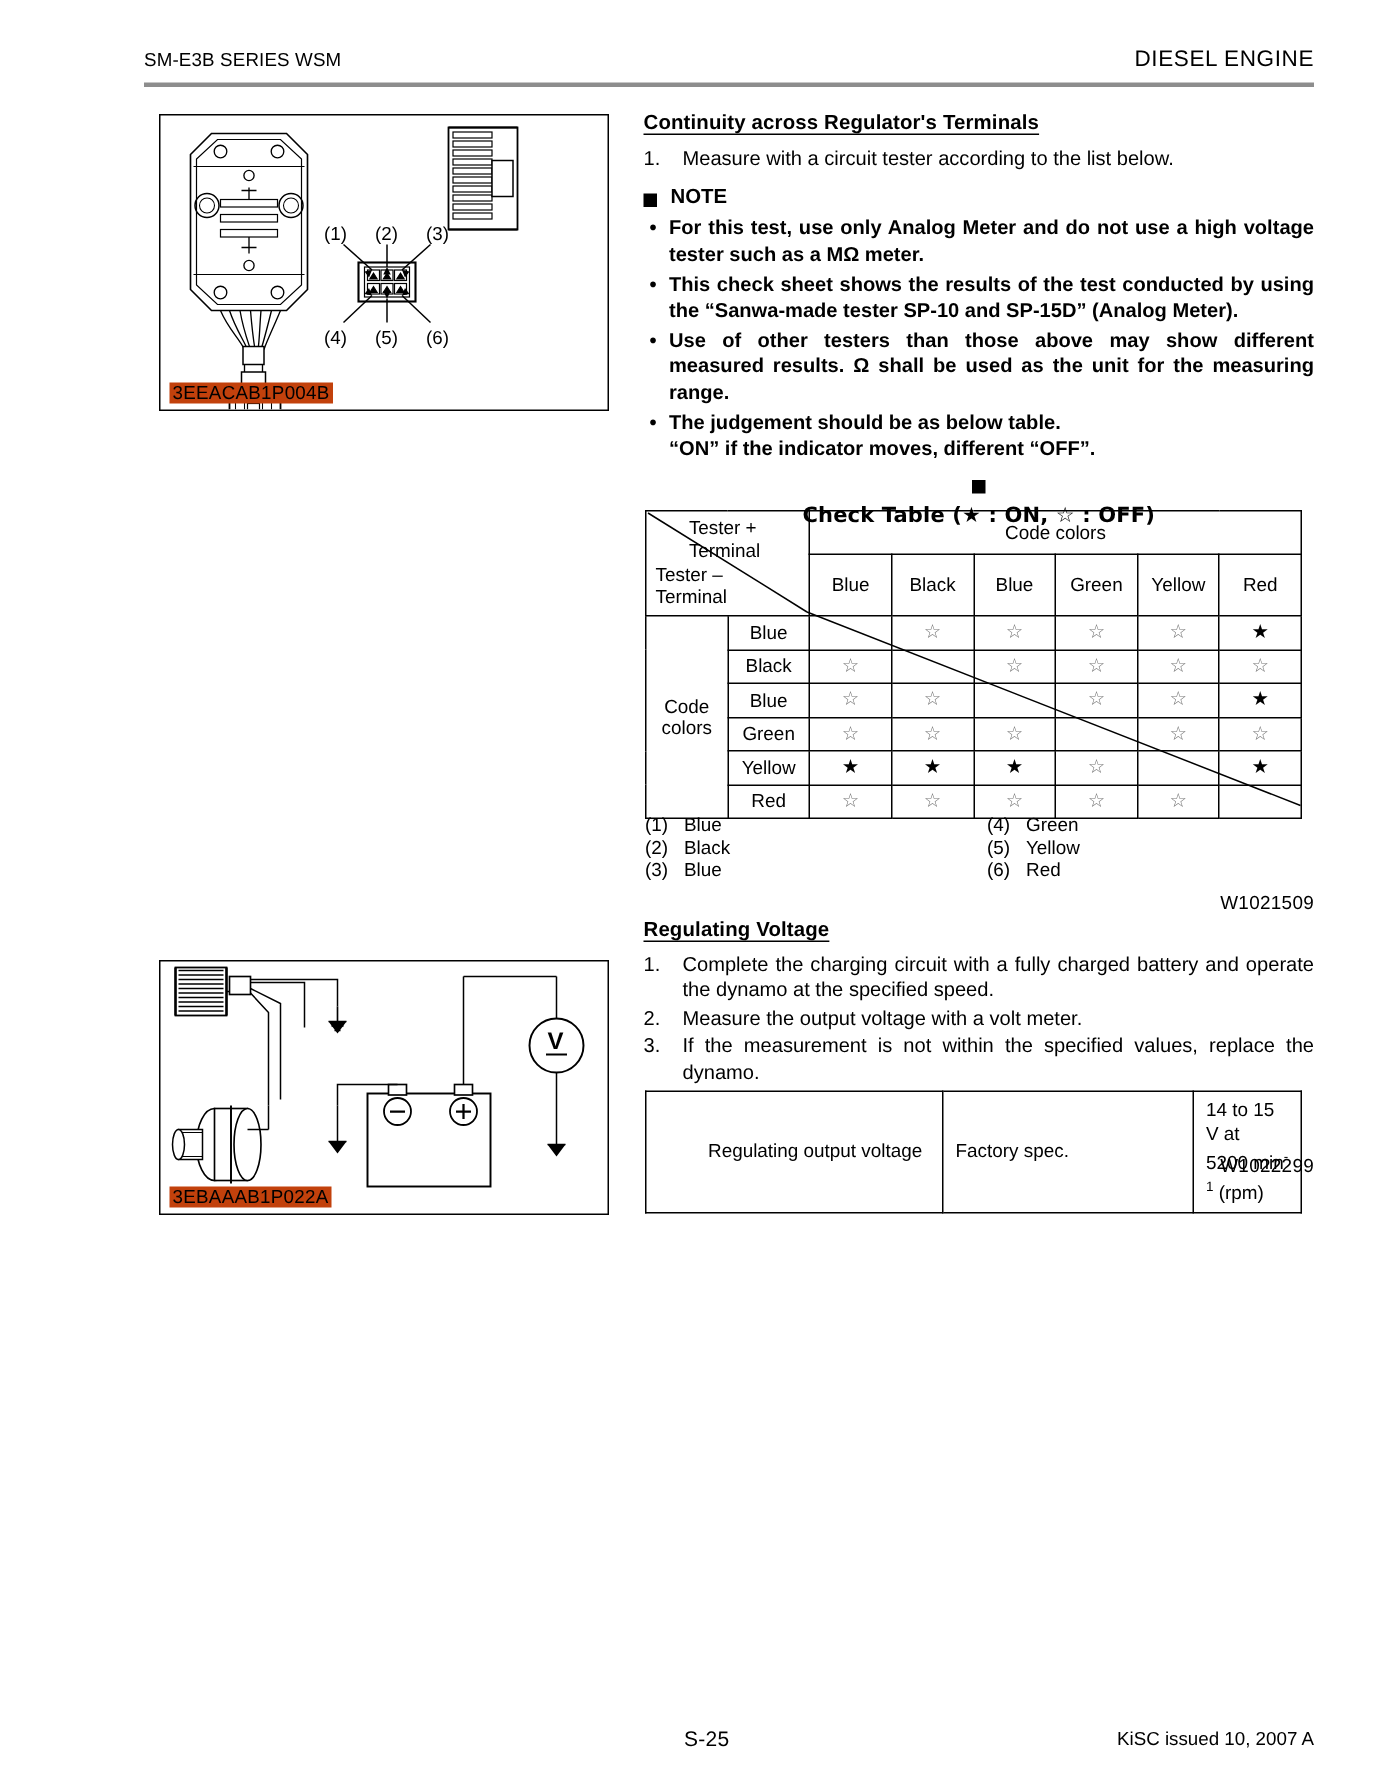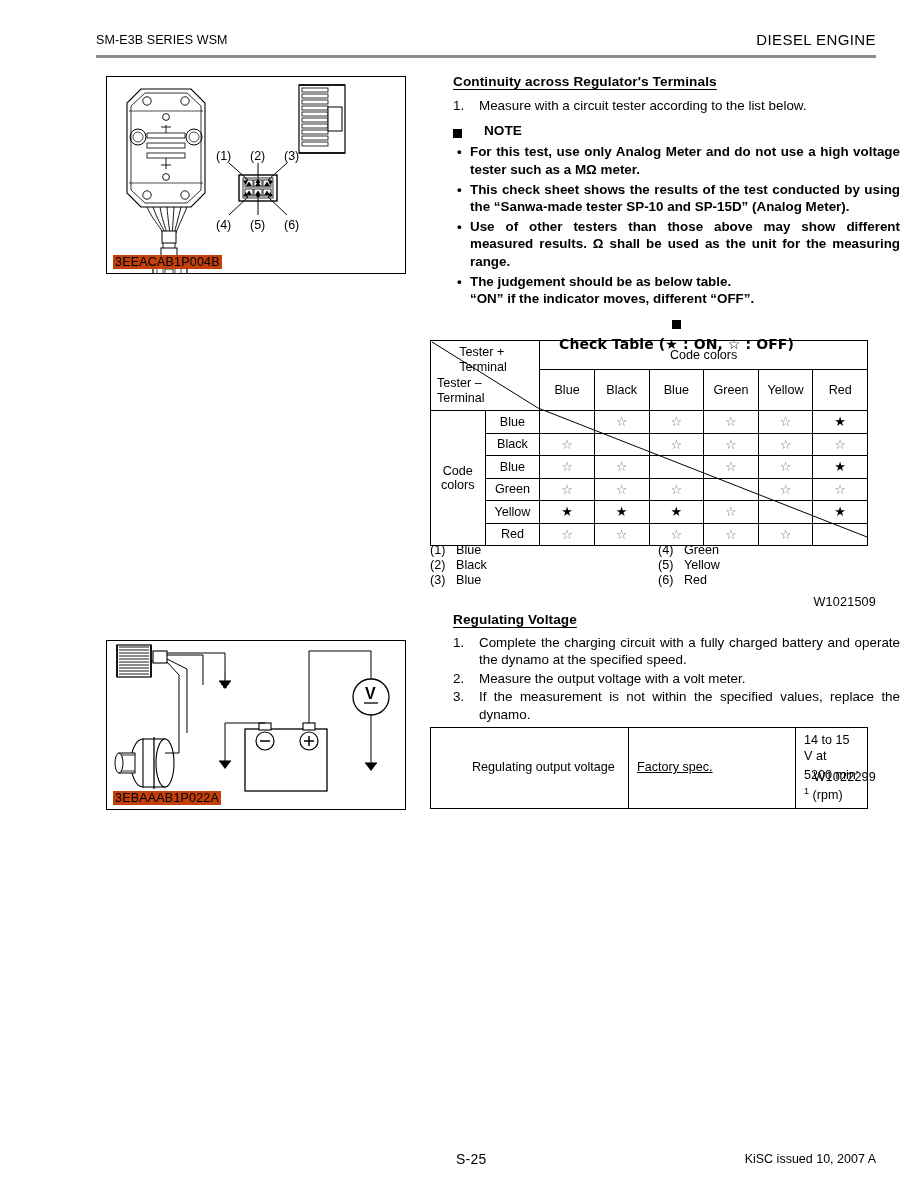--- a/index.html
+++ b/index.html
@@ -81,21 +81,20 @@
     background: #c2410c;
     padding: 0 2px;
   }
   .figsvg { position: absolute; left: 0; top: 0; }
 
   
   .rcol {
     position: absolute;
     left: 429px;
     width: 447px;
-    margin-left: 24px;
   }
   h2.sec {
     margin: 0;
     font-size: 13.6px;
     font-weight: bold;
     text-decoration: underline;
     text-underline-offset: 3px;
     letter-spacing: 0.1px;
   }
   .numitem {
@@ -107,21 +106,21 @@
   }
   .numitem > .num {
     position: absolute;
     left: 0; top: 0;
   }
   .notehead {
     font-size: 13.6px;
     font-weight: bold;
     display: flex;
     align-items: flex-end;
-    gap: 22px;
+    gap: 9px;
   }
   .sqr {
     display: inline-block;
     width: 9px; height: 9px;
     background: #000;
   }
   .bullet {
     position: relative;
     padding-left: 17px;
     font-size: 13.4px;
@@ -606,21 +605,21 @@
       <span class="num">3.</span>
       <span>If the measurement is not within the specified values, replace the dynamo.</span>
     </div>
   </div>
 
   <div id="spec-table">
     <table>
       <tbody>
         <tr>
           <td style="width:148px;padding-left:41px;">Regulating output voltage</td>
-          <td style="width:150px;text-decoration:underline;">Factory spec.</td>
+          <td style="width:150px;">Factory spec.</td>
           <td>
             <span>14 to 15 V at</span><br>
             <span>5200 min</span><sup>-1</sup><span> (rpm)</span>
           </td>
         </tr>
       </tbody>
     </table>
   </div>
 
   <div class="wcode" style="right:42px; top:770px;">W1022299</div>

